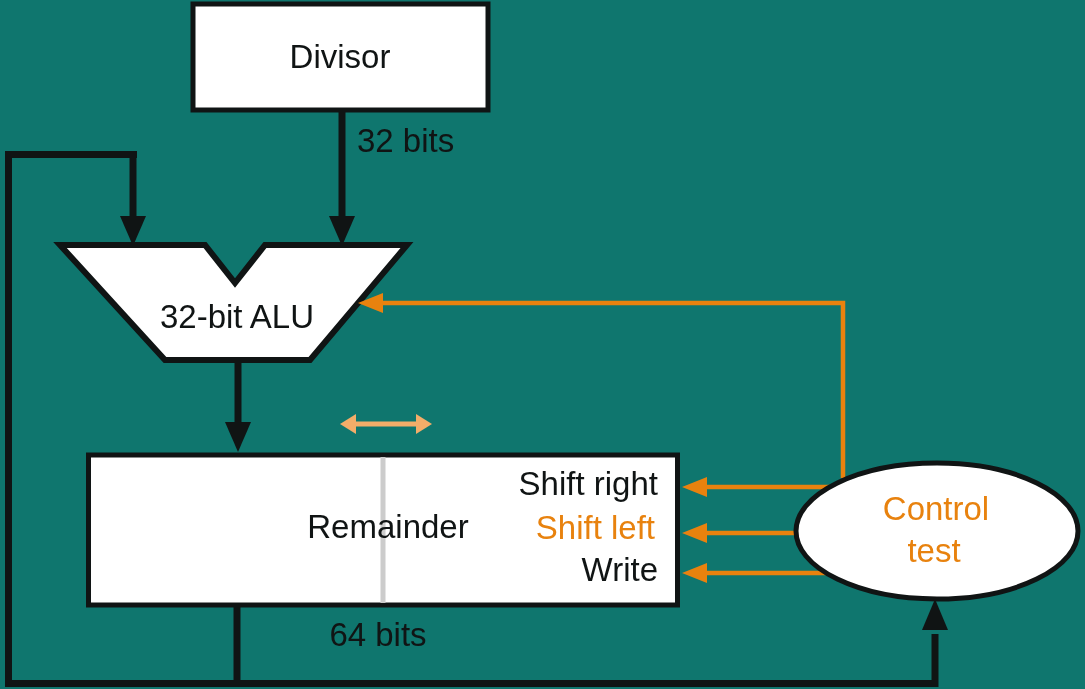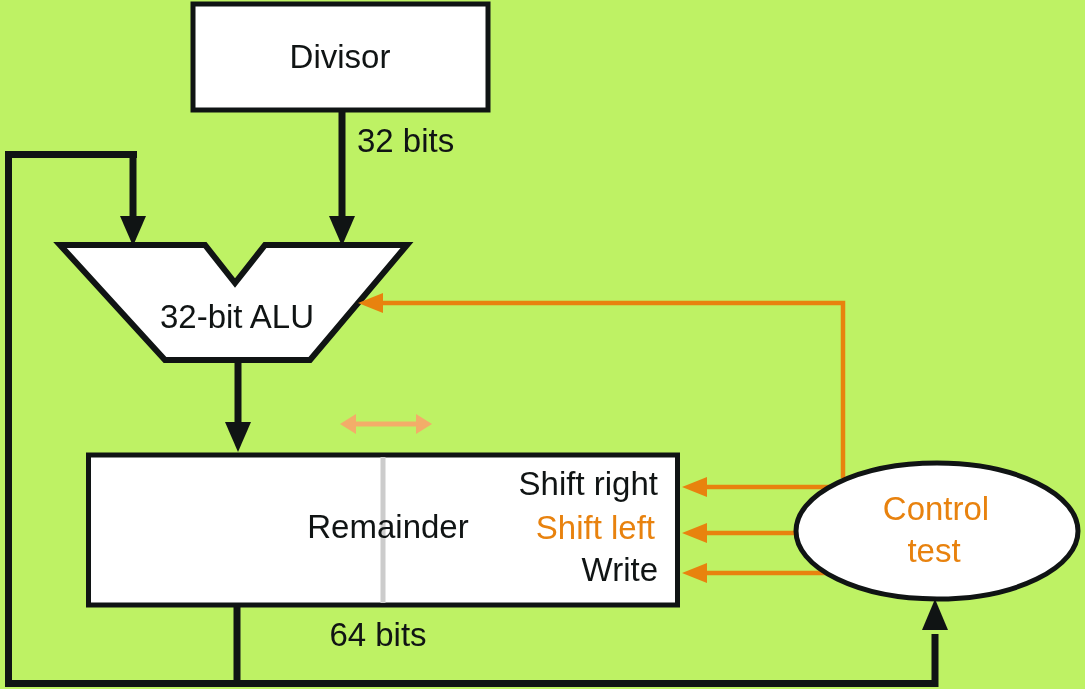--- a/index.html
+++ b/index.html
@@ -1,20 +1,20 @@
 <!DOCTYPE html>
 <html><head>
 <meta charset="utf-8">
 <style>
   html, body { margin: 0; padding: 0; background: #ffffff; }
   .stage {
     position: relative;
     width: 1085px;
     height: 689px;
-    background: #bef264;
+    background: #0f766e;
     overflow: hidden;
   }
   svg { display: block; }
   .label {
     font-family: "Liberation Sans", "DejaVu Sans", sans-serif;
     font-size: 33px;
   }
 </style>
 </head>
 <body>

